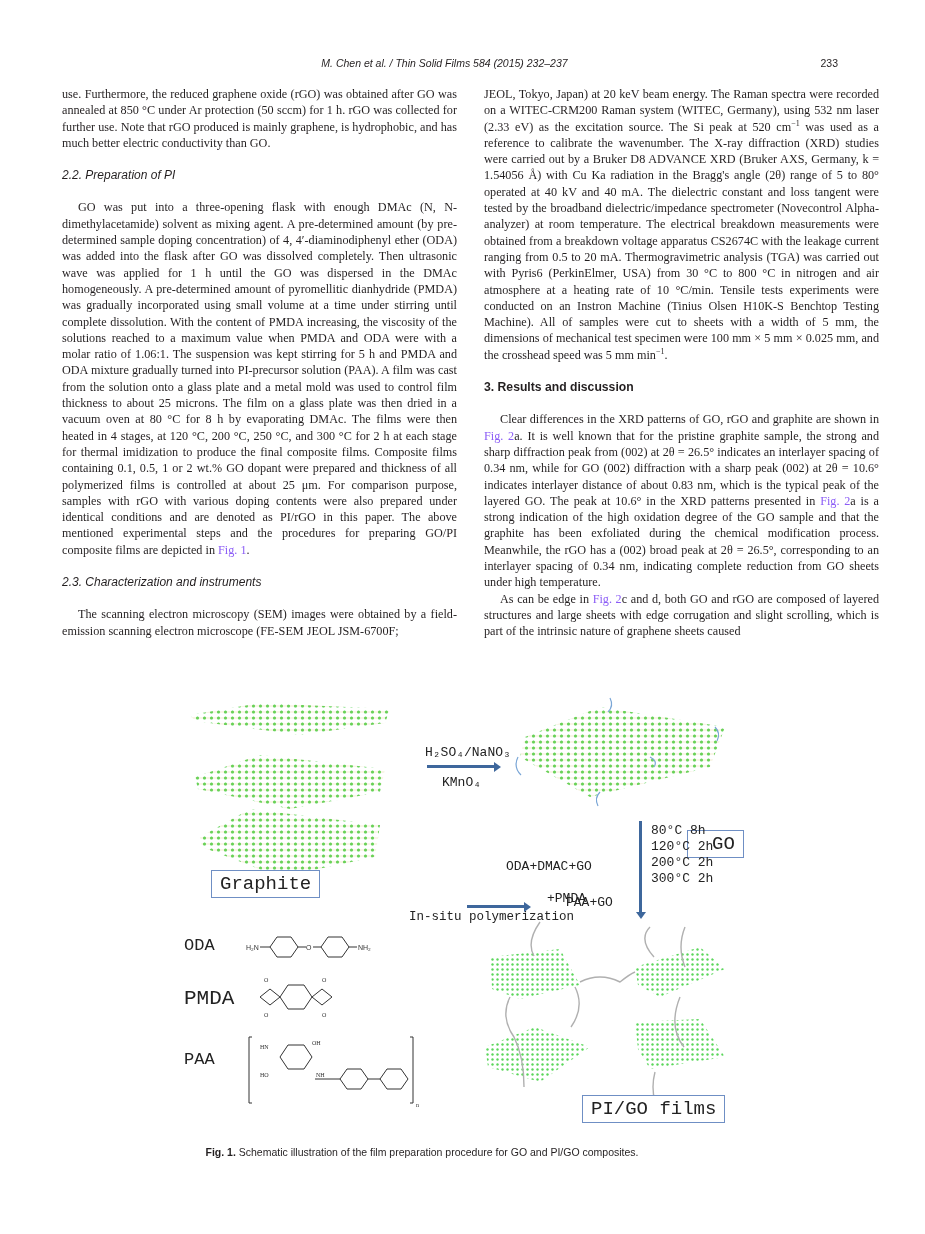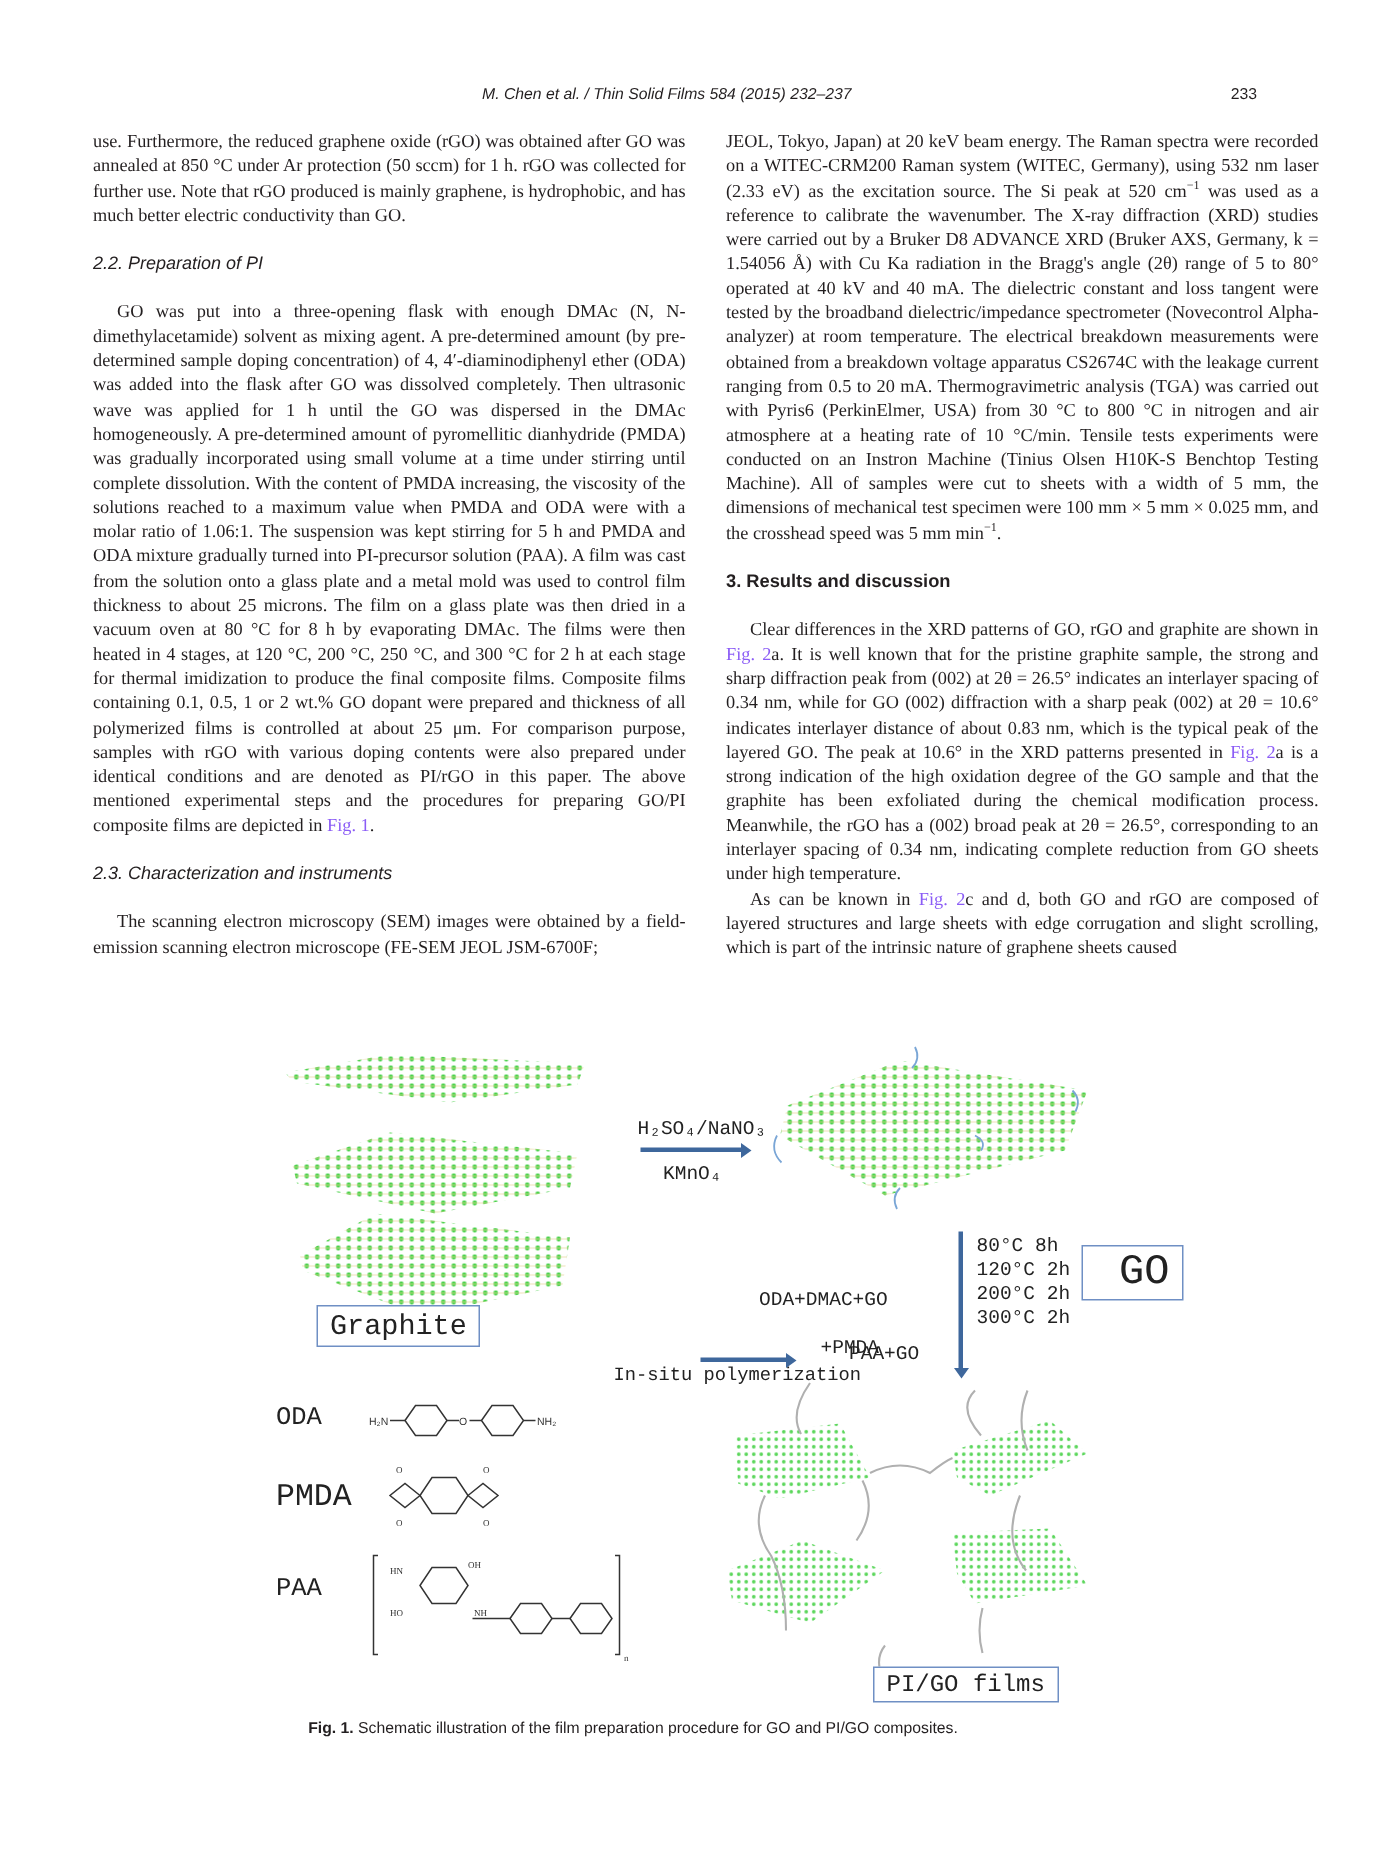--- a/index.html
+++ b/index.html
@@ -40,21 +40,21 @@
   <div class="subhead">2.2. Preparation of PI</div>
   <p class="indent"><span>GO was put into a three-opening flask with enough DMAc (N, N-dimethylacetamide) solvent as mixing agent. A pre-determined amount (by pre-determined sample doping concentration) of 4, 4′-diaminodiphenyl ether (ODA) was added into the flask after GO was dissolved completely. Then ultrasonic wave was applied for 1 h until the GO was dispersed in the DMAc homogeneously. A pre-determined amount of pyromellitic dianhydride (PMDA) was gradually incorporated using small volume at a time under stirring until complete dissolution. With the content of PMDA increasing, the viscosity of the solutions reached to a maximum value when PMDA and ODA were with a molar ratio of 1.06:1. The suspension was kept stirring for 5 h and PMDA and ODA mixture gradually turned into PI-precursor solution (PAA). A film was cast from the solution onto a glass plate and a metal mold was used to control film thickness to about 25 microns. The film on a glass plate was then dried in a vacuum oven at 80 °C for 8 h by evaporating DMAc. The films were then heated in 4 stages, at 120 °C, 200 °C, 250 °C, and 300 °C for 2 h at each stage for thermal imidization to produce the final composite films. Composite films containing 0.1, 0.5, 1 or 2 wt.% GO dopant were prepared and thickness of all polymerized films is controlled at about 25 μm. For comparison purpose, samples with rGO with various doping contents were also prepared under identical conditions and are denoted as PI/rGO in this paper. The above mentioned experimental steps and the procedures for preparing GO/PI composite films are depicted in </span><span class="link">Fig. 1</span><span>.</span></p>
   <div class="subhead">2.3. Characterization and instruments</div>
   <p class="indent">The scanning electron microscopy (SEM) images were obtained by a field-emission scanning electron microscope (FE-SEM JEOL JSM-6700F;</p>
 </div>
 
 <div class="col right">
   <p><span>JEOL, Tokyo, Japan) at 20 keV beam energy. The Raman spectra were recorded on a WITEC-CRM200 Raman system (WITEC, Germany), using 532 nm laser (2.33 eV) as the excitation source. The Si peak at 520 cm</span><sup>−1</sup><span> was used as a reference to calibrate the wavenumber. The X-ray diffraction (XRD) studies were carried out by a Bruker D8 ADVANCE XRD (Bruker AXS, Germany, k = 1.54056 Å) with Cu Ka radiation in the Bragg's angle (2θ) range of 5 to 80° operated at 40 kV and 40 mA. The dielectric constant and loss tangent were tested by the broadband dielectric/impedance spectrometer (Novecontrol Alpha-analyzer) at room temperature. The electrical breakdown measurements were obtained from a breakdown voltage apparatus CS2674C with the leakage current ranging from 0.5 to 20 mA. Thermogravimetric analysis (TGA) was carried out with Pyris6 (PerkinElmer, USA) from 30 °C to 800 °C in nitrogen and air atmosphere at a heating rate of 10 °C/min. Tensile tests experiments were conducted on an Instron Machine (Tinius Olsen H10K-S Benchtop Testing Machine). All of samples were cut to sheets with a width of 5 mm, the dimensions of mechanical test specimen were 100 mm × 5 mm × 0.025 mm, and the crosshead speed was 5 mm min</span><sup>−1</sup><span>.</span></p>
   <div class="sechead">3. Results and discussion</div>
   <p class="indent"><span>Clear differences in the XRD patterns of GO, rGO and graphite are shown in </span><span class="link">Fig. 2</span><span>a. It is well known that for the pristine graphite sample, the strong and sharp diffraction peak from (002) at 2θ = 26.5° indicates an interlayer spacing of 0.34 nm, while for GO (002) diffraction with a sharp peak (002) at 2θ = 10.6° indicates interlayer distance of about 0.83 nm, which is the typical peak of the layered GO. The peak at 10.6° in the XRD patterns presented in </span><span class="link">Fig. 2</span><span>a is a strong indication of the high oxidation degree of the GO sample and that the graphite has been exfoliated during the chemical modification process. Meanwhile, the rGO has a (002) broad peak at 2θ = 26.5°, corresponding to an interlayer spacing of 0.34 nm, indicating complete reduction from GO sheets under high temperature.</span></p>
-  <p class="indent"><span>As can be known in </span><span class="link">Fig. 2</span><span>c and d, both GO and rGO are composed of layered structures and large sheets with edge corrugation and slight scrolling, which is part of the intrinsic nature of graphene sheets caused</span></p>
+  <p class="indent"><span>As can be edge in </span><span class="link">Fig. 2</span><span>c and d, both GO and rGO are composed of layered structures and large sheets with edge corrugation and slight scrolling, which is part of the intrinsic nature of graphene sheets caused</span></p>
 </div>
 
 <div class="figure">
   <svg width="600" height="440" style="position:absolute;left:0;top:0">
     <defs>
       <pattern id="dots" width="7" height="6" patternUnits="userSpaceOnUse">
         <circle cx="3.5" cy="3" r="1.6" fill="#3fcf3f"></circle>
         <path d="M0 3 L7 3" stroke="#e8d8a0" stroke-width="0.5"></path>
       </pattern>
       <pattern id="dots2" width="5" height="5" patternUnits="userSpaceOnUse">
@@ -116,22 +116,22 @@
       <line x1="135" y1="382" x2="160" y2="382"></line>
       <text x="80" y="352" font-size="6" fill="#333" stroke="none">HN</text>
       <text x="132" y="348" font-size="6" fill="#333" stroke="none">OH</text>
       <text x="80" y="380" font-size="6" fill="#333" stroke="none">HO</text>
       <text x="136" y="380" font-size="6" fill="#333" stroke="none">NH</text>
       <text x="236" y="410" font-size="6" fill="#333" stroke="none">n</text>
     </g>
   </svg>
 
   <div class="fig-label boxed" style="left:31px;top:173px;font-size:19px;">Graphite</div>
-  <div class="fig-label boxed" style="left:541px;top:133px;font-size:28px;padding-left:24px;">GO</div>
-  <div class="fig-label boxed" style="left:402px;top:398px;font-size:16px;margin-top:16px;">PI/GO films</div>
+  <div class="fig-label boxed" style="left:507px;top:133px;font-size:19px;padding-left:24px;">GO</div>
+  <div class="fig-label boxed" style="left:402px;top:398px;font-size:19px;">PI/GO films</div>
 
   <div class="fig-label" style="left:245px;top:48px;font-size:13px;">H₂SO₄/NaNO₃</div>
   <div class="arrow-h" style="left:247px;top:68px;width:68px;"></div>
   <div class="fig-label" style="left:262px;top:78px;font-size:13px;">KMnO₄</div>
 
   <div class="fig-label" style="left:229px;top:186px;font-size:12.5px;margin-top:27px;">In-situ polymerization</div>
   <div class="arrow-h" style="left:287px;top:208px;width:58px;"></div>
   <div class="fig-label" style="left:326px;top:162px;font-size:13px;">ODA+DMAC+GO</div>
   <div class="fig-label" style="left:367px;top:178px;font-size:13px;margin-top:16px;">+PMDA</div>
   <div class="fig-label" style="left:386px;top:198px;font-size:13px;">PAA+GO</div>

